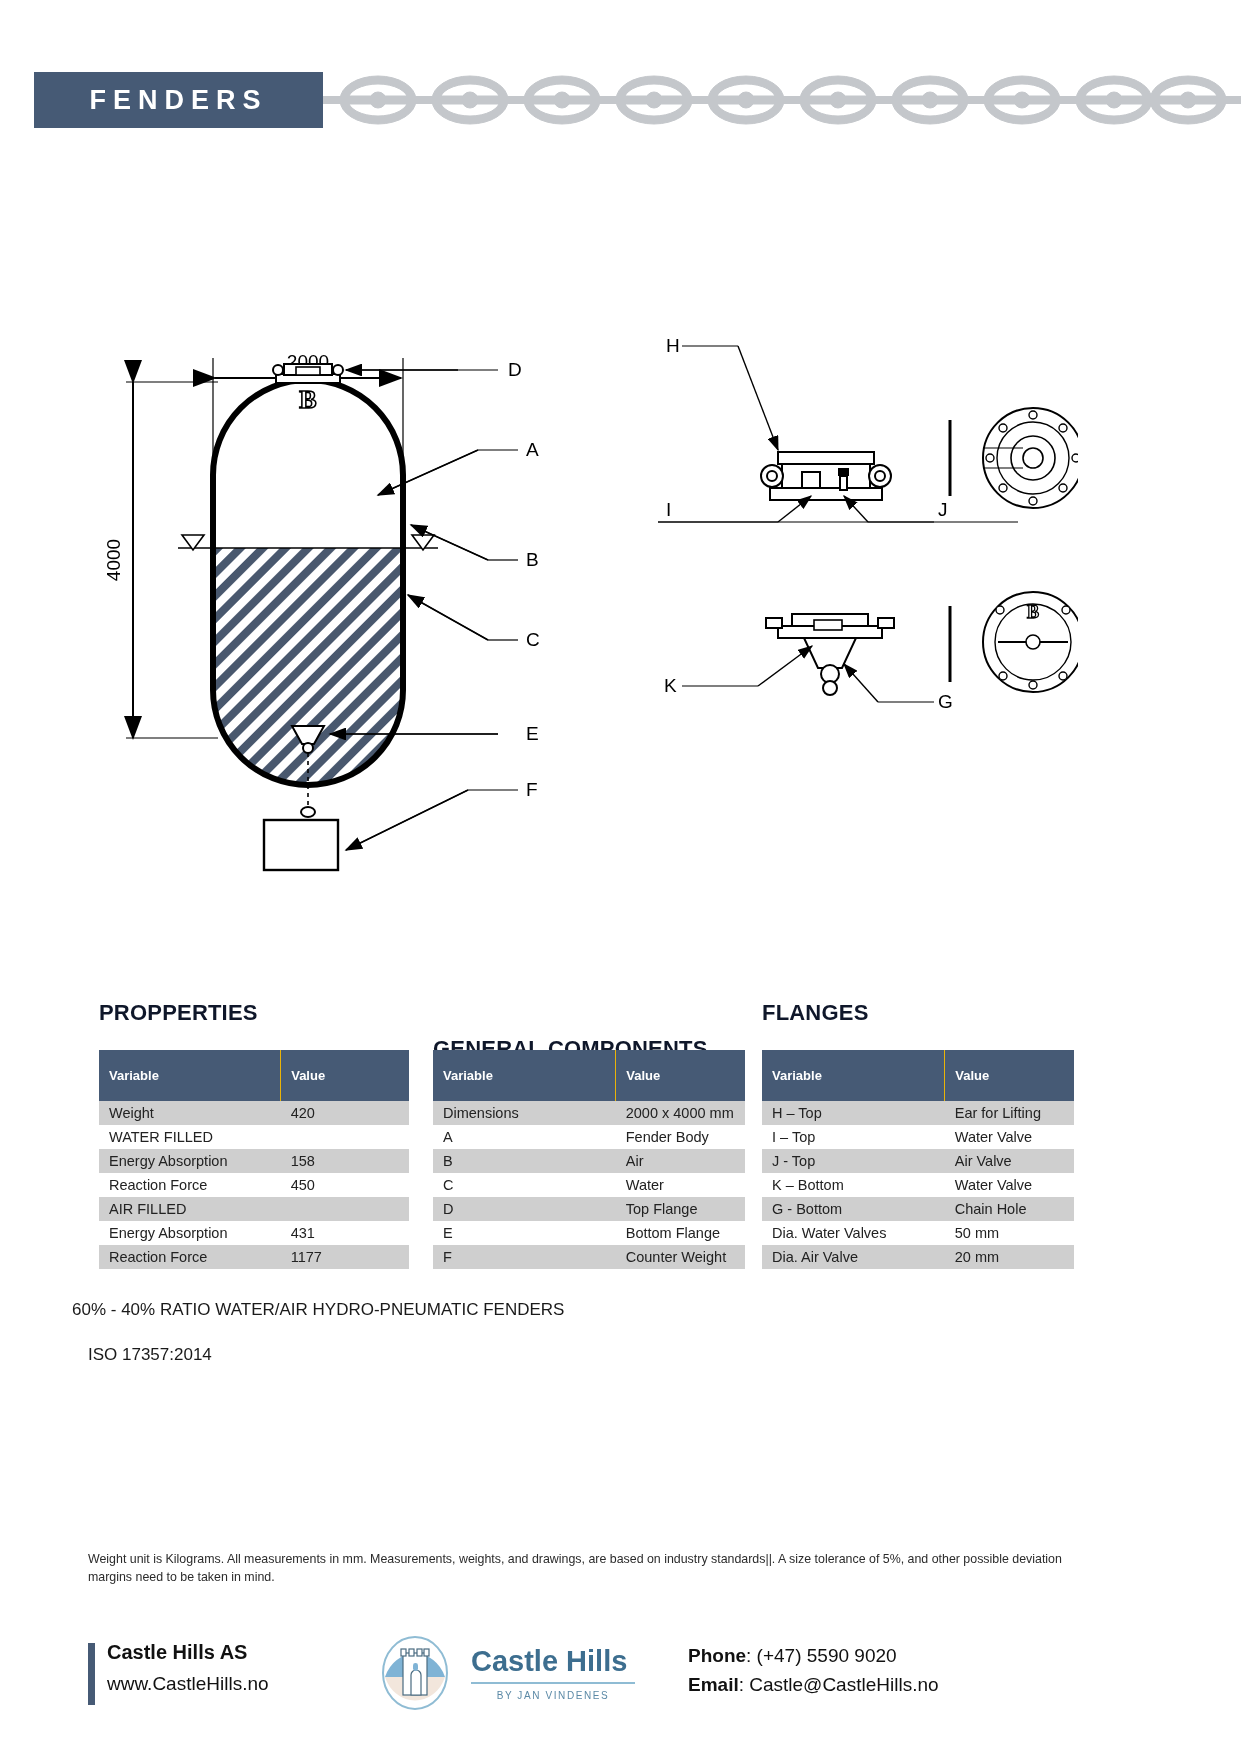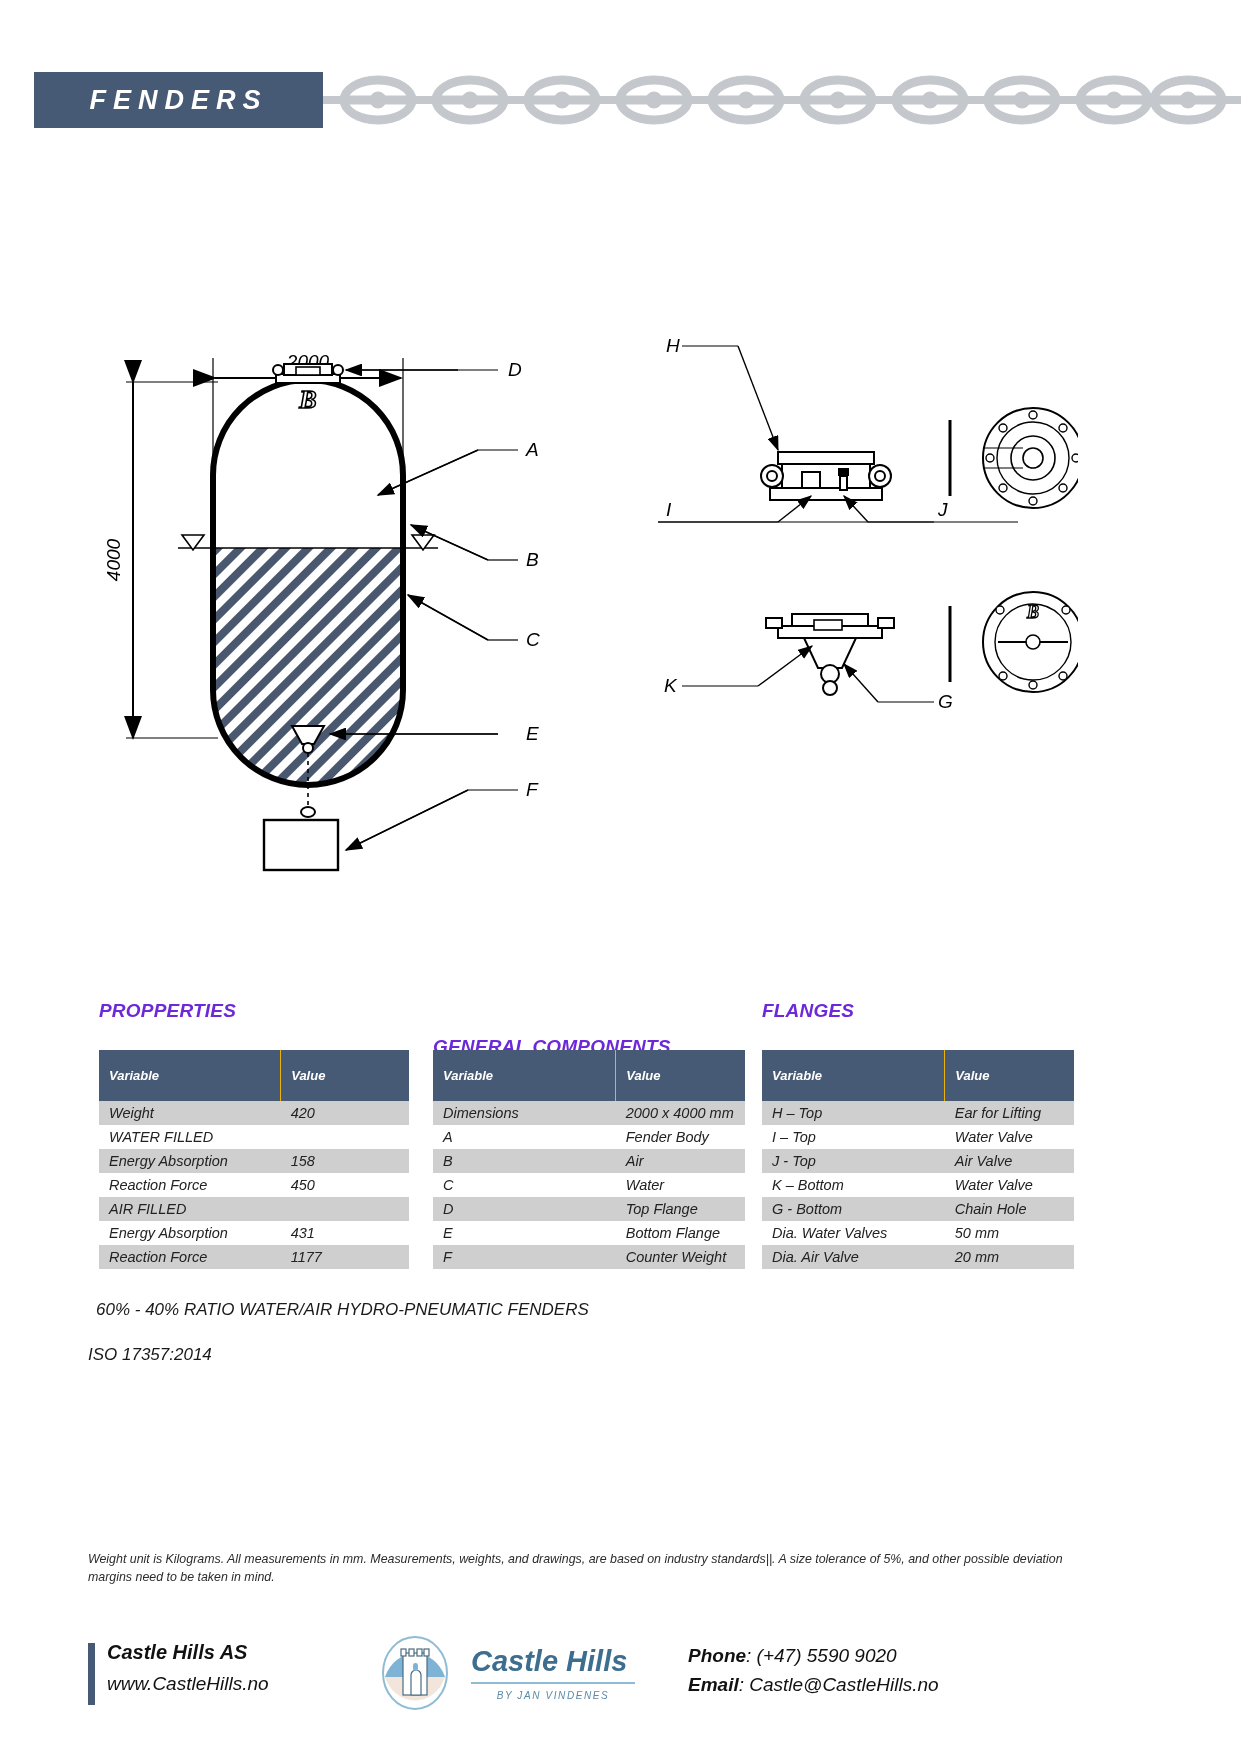--- a/index.html
+++ b/index.html
@@ -1,21 +1,21 @@
 <!DOCTYPE html>
 <html><head>
 <meta charset="utf-8">
 <style>
   html,body{margin:0;padding:0;}
   body{
     width:1241px;height:1755px;background:#ffffff;
     font-family:"Liberation Sans",sans-serif;
     color:#1a1a1a;position:relative;overflow:hidden;
   }
-  .page{position:relative;width:1241px;height:1755px;font-style:italic;}
+  .page{position:relative;width:1241px;height:1755px;}
 
   
   .hdr{position:absolute;left:0;top:72px;width:1241px;height:56px;}
   .hdr-tab{
     position:absolute;left:34px;top:0;width:289px;height:56px;
     background:#465a75;display:flex;align-items:center;justify-content:center;
   }
   .hdr-tab span{
     color:#ffffff;font-weight:bold;font-size:27px;letter-spacing:7px;
     font-family:"Liberation Sans",sans-serif;
@@ -28,21 +28,21 @@
     font-size:42px;white-space:nowrap;
   }
   .title .dim{color:#42546e;font-weight:bold;letter-spacing:-.5px;}
   .title .dash{color:#1a1a1a;font-weight:400;}
   .title .sub{color:#1a1a1a;font-weight:400;}
 
   
   .drawing{position:absolute;left:78px;top:320px;width:1000px;height:560px;}
 
   
-  .sec-h{position:absolute;font-weight:bold;font-size:19px;letter-spacing:.2px;color:#6d28d9;}
+  .sec-h{position:absolute;font-weight:bold;font-size:22px;letter-spacing:.2px;color:#0f172a;}
   #sec-prop{left:99px;top:1000px;}
   #sec-comp{left:433px;top:1000px;margin-top:36px;}
   #sec-flan{left:762px;top:1000px;}
 
   
   table.dt{position:absolute;border-collapse:collapse;font-size:14.5px;table-layout:fixed;}
   #tbl-prop{left:99px;top:1050px;width:310px;}
   #tbl-comp{left:433px;top:1050px;width:312px;}
   #tbl-flan{left:762px;top:1050px;width:312px;}
   table.dt th{
@@ -53,21 +53,21 @@
   table.dt td{
     padding:4px 10px;height:15px;color:#222;white-space:nowrap;overflow:hidden;
   }
   table.dt tr.shade td{background:#cfcfcf;}
   table.dt tr.plain td{background:#ffffff;}
   table.dt td.c1{width:52%;}
   table.dt th.c1{width:52%;}
 
   
   .note{position:absolute;font-size:17px;color:#1a1a1a;}
-  #note1{left:96px;top:1300px;}
+  #note1{left:72px;top:1300px;}
   #note2{left:88px;top:1345px;}
 
   
   .disc{
     position:absolute;left:88px;top:1551px;width:1000px;
     font-size:12.4px;line-height:1.45;color:#2b2b2b;
   }
 
   
   .footer{position:absolute;left:88px;top:1630px;width:1000px;height:80px;margin-top:11px;}

